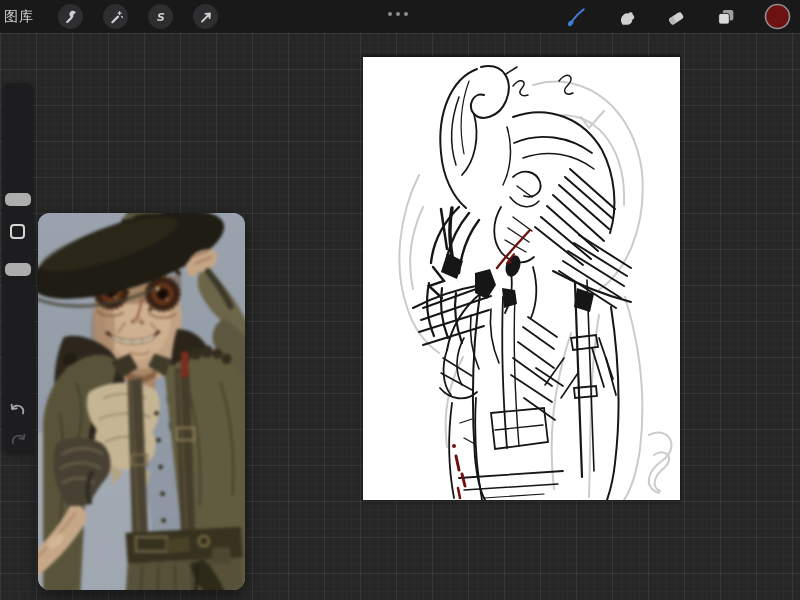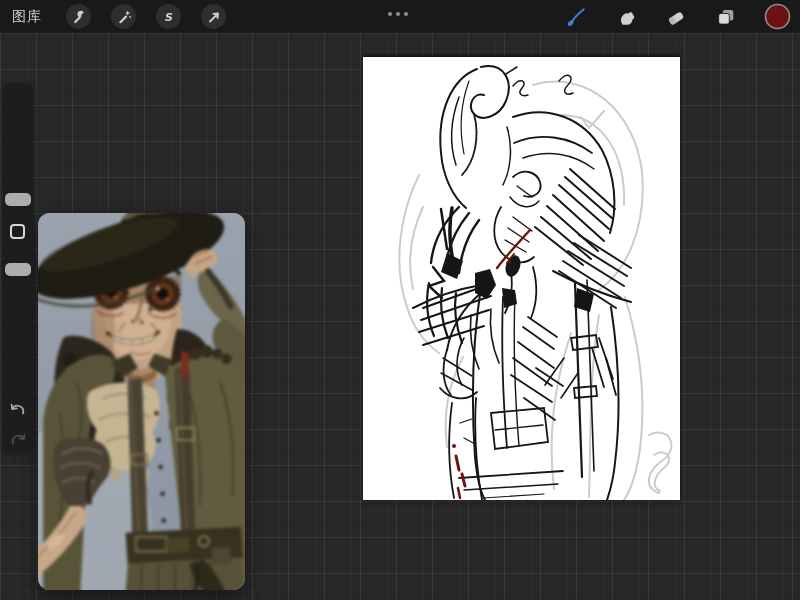--- a/index.html
+++ b/index.html
@@ -13,21 +13,21 @@
       linear-gradient(rgba(255,255,255,0.025) 1px, transparent 1px),
       linear-gradient(90deg, rgba(255,255,255,0.025) 1px, transparent 1px);
     background-size:36px 36px,36px 36px,9px 9px,9px 9px;
     background-position:0 33px,0 33px,0 33px,0 33px;
   }
   
   .topbar{
     position:absolute;left:0;top:0;width:800px;height:33px;
     background:#191919;display:flex;align-items:center;z-index:30;
   }
-  .tb-left{display:flex;align-items:center;gap:0;padding-left:12px;}
+  .tb-left{display:flex;align-items:center;gap:0;padding-left:4px;}
   .gallery{color:#d2d2d2;font-size:14px;letter-spacing:1px;cursor:default;margin-right:14px;}
   .circle-btn{
     width:25px;height:25px;border-radius:50%;background:#2e2e30;border:none;
     display:flex;align-items:center;justify-content:center;padding:0;margin:0 10px;
   }
   .circle-btn svg{display:block;}
   .tb-center{position:absolute;left:388px;top:12px;display:flex;gap:4px;}
   .tb-center i{width:4px;height:4px;border-radius:50%;background:#8f8f8f;display:block;}
   .tb-right{position:absolute;right:0;top:0;height:33px;display:flex;align-items:center;}
   .tool-btn{width:24px;height:24px;border:none;background:transparent;padding:0;margin:0 13px;display:flex;align-items:center;justify-content:center;}

